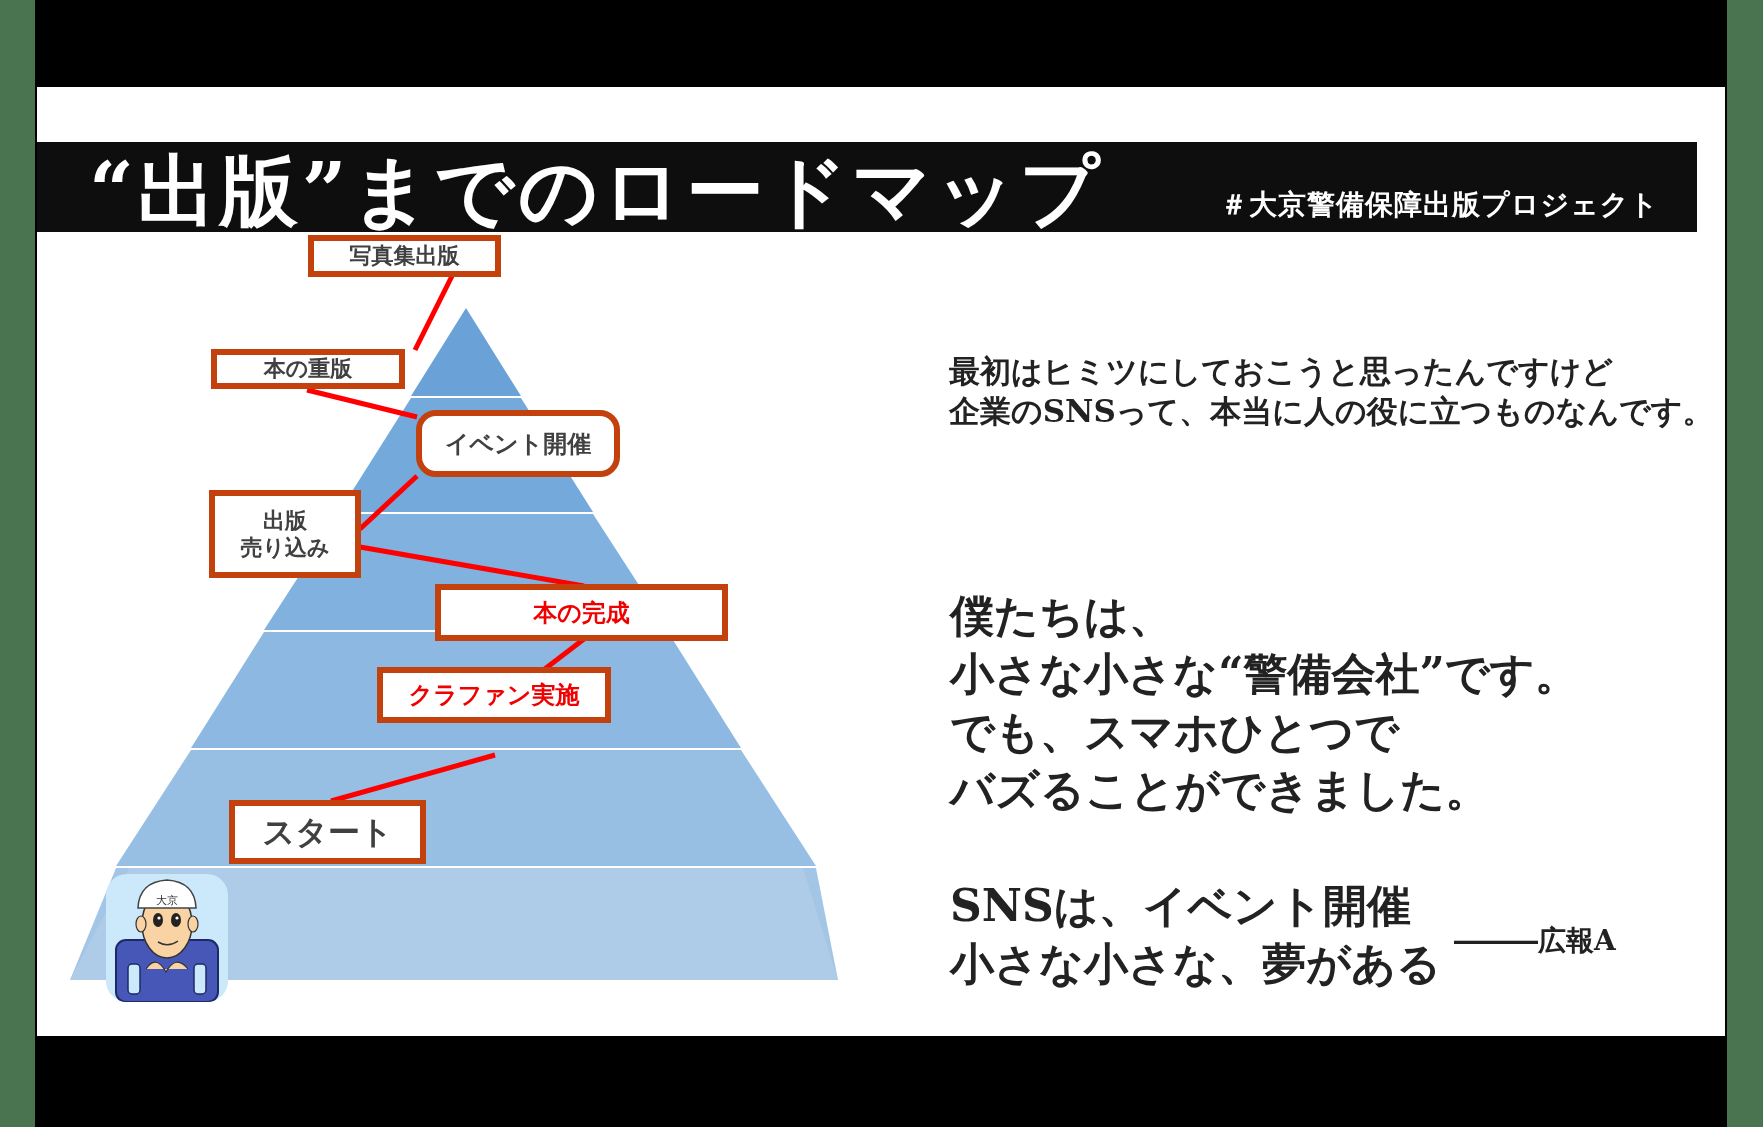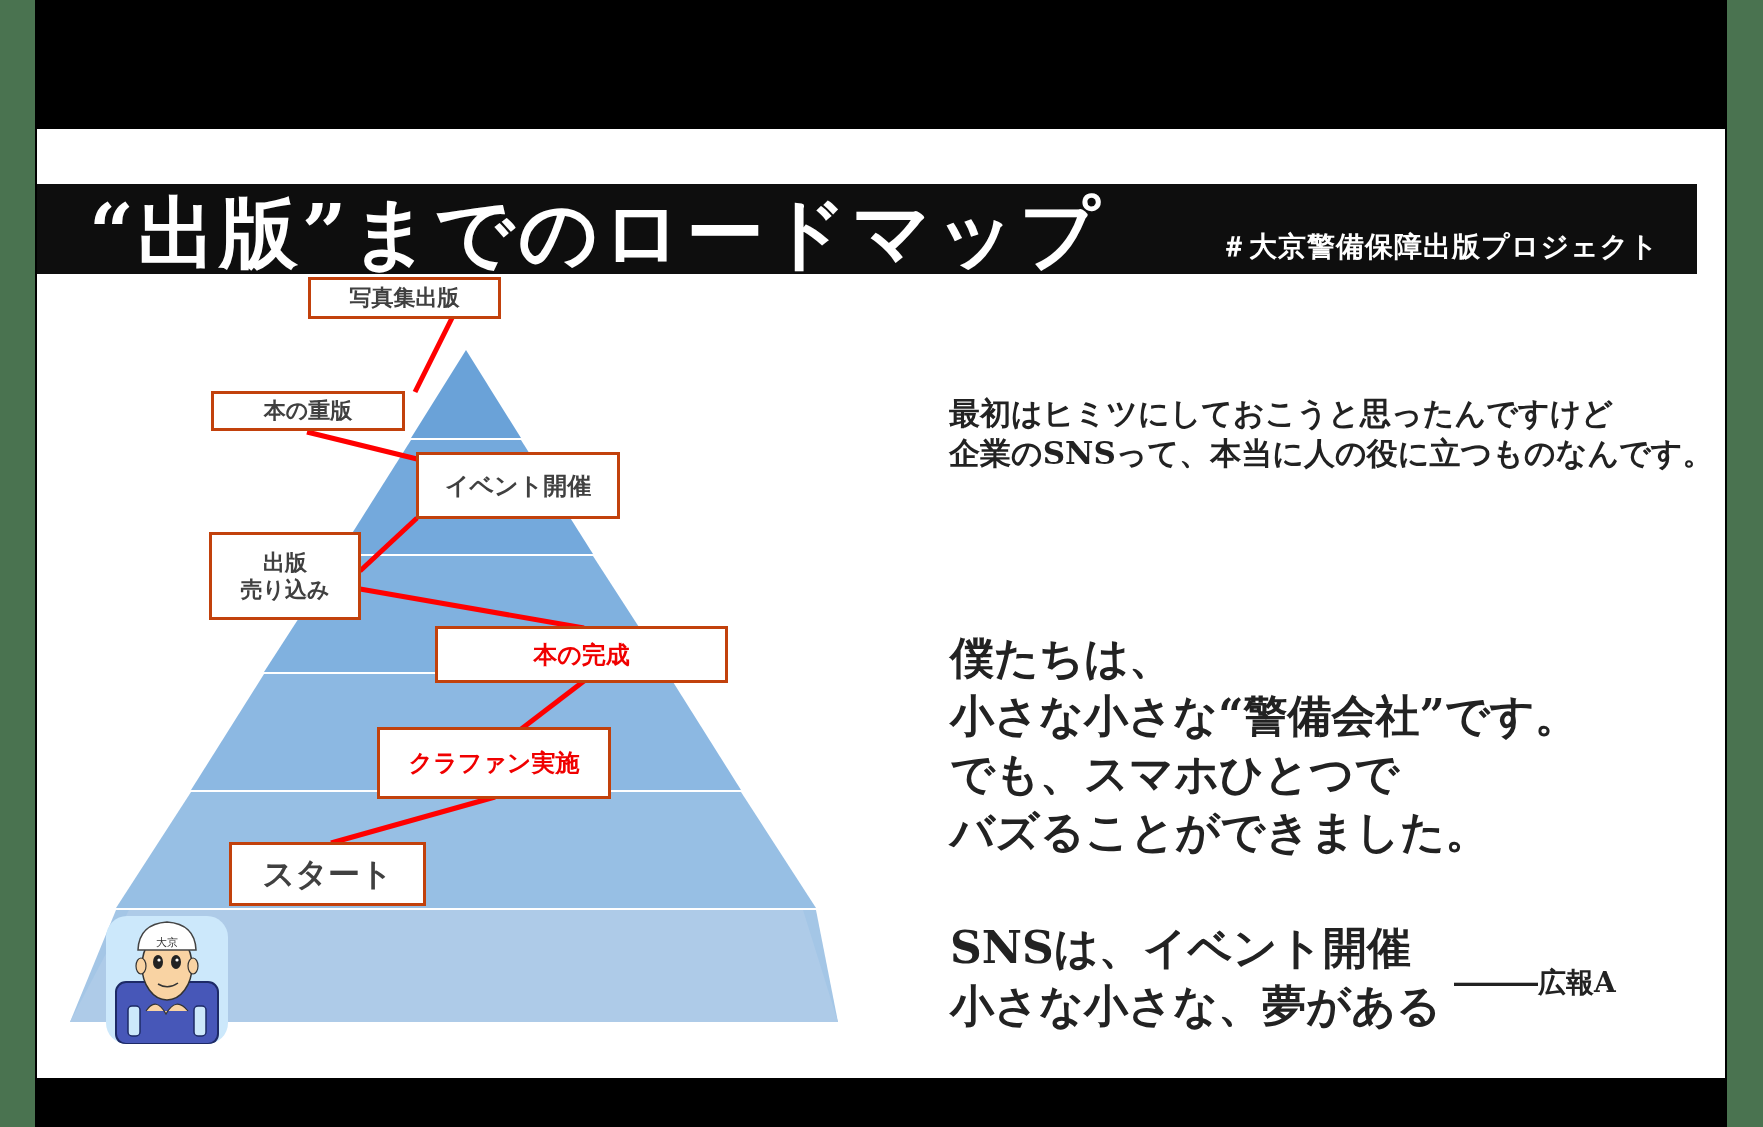--- a/index.html
+++ b/index.html
@@ -2,36 +2,36 @@
 <html><head>
 <meta charset="utf-8">
 <style>
   html, body { margin:0; padding:0; }
   body {
     width:1763px; height:1127px; position:relative; overflow:hidden;
     background:#4a7350;
     font-family:"DejaVu Serif","Liberation Serif",serif;
   }
   .frame { position:absolute; left:35px; top:0; width:1692px; height:1127px; background:#000; }
-  .slide { position:absolute; left:37px; top:87px; width:1688px; height:949px; background:#fff;margin-top:42px; }
+  .slide { position:absolute; left:37px; top:87px; width:1688px; height:949px; background:#fff; }
   .title-bar {
     position:absolute; left:0; top:55px; width:1660px; height:90px; background:#0e0e0e;
   }
   .title-text {
     position:absolute; left:52px; top:-6px; color:#fff; font-size:78px; font-weight:bold;
     letter-spacing:4px; white-space:nowrap; line-height:110px;
     font-family:"DejaVu Serif","Liberation Serif",serif;
   }
   .hashtag {
     position:absolute; right:38px; top:44px; color:#fff; font-size:28px; font-weight:bold;
     white-space:nowrap; letter-spacing:1px;
   }
   .pyramid { position:absolute; left:0; top:0; }
   .step-box {
-    position:absolute; background:#fff; border:3px solid #c2410c; box-sizing:border-box;
+    position:absolute; background:#fff; border:6px solid #c2410c; box-sizing:border-box;
     display:flex; align-items:center; justify-content:center; text-align:center;
     font-weight:bold; color:#404040; line-height:1.25;
   }
   .step-box.red { color:#f00000; }
   .mascot {
     position:absolute; left:69px; top:787px; width:122px; height:128px; background:#cce8fb;
     overflow:hidden;
     border-radius:21px;
   }
   .text-block { position:absolute; color:#222; font-weight:bold; white-space:nowrap; }
@@ -73,31 +73,31 @@
       <line x1="458" y1="668" x2="294" y2="714"></line>
     </g>
   </svg>
 
   <div class="step-box" style="left:271px;top:148px;width:193px;height:42px;font-size:22px;">
     <span>写真集出版</span>
   </div>
   <div class="step-box" style="left:174px;top:262px;width:194px;height:40px;font-size:22px;">
     <span>本の重版</span>
   </div>
-  <div class="step-box" style="left:379px;top:323px;width:204px;height:67px;font-size:24px;">
+  <div class="step-box" style="left:379px;top:323px;width:204px;height:67px;font-size:24px;border-radius:20px;">
     <span>イベント開催</span>
   </div>
   <div class="step-box" style="left:172px;top:403px;width:152px;height:88px;font-size:22px;flex-direction:column;">
     <span>出版</span>
     <span>売り込み</span>
   </div>
   <div class="step-box red" style="left:398px;top:497px;width:293px;height:57px;font-size:24px;">
     <span>本の完成</span>
   </div>
-  <div class="step-box red" style="left:340px;top:598px;width:234px;height:72px;font-size:24px;">
+  <div class="step-box red" style="left:340px;top:580px;width:234px;height:56px;font-size:24px;">
     <span>クラファン実施</span>
   </div>
   <div class="step-box" style="left:192px;top:713px;width:197px;height:64px;font-size:32px;">
     <span>スタート</span>
   </div>
 
   <div class="mascot">
     <svg width="122" height="128" viewBox="0 0 122 128">
       <rect x="10" y="66" width="102" height="62" rx="10" fill="#4757b8" stroke="#1d2a66" stroke-width="2"></rect>
       <rect x="22" y="90" width="12" height="30" rx="4" fill="#cce8fb" stroke="#1d2a66" stroke-width="1.5"></rect>

